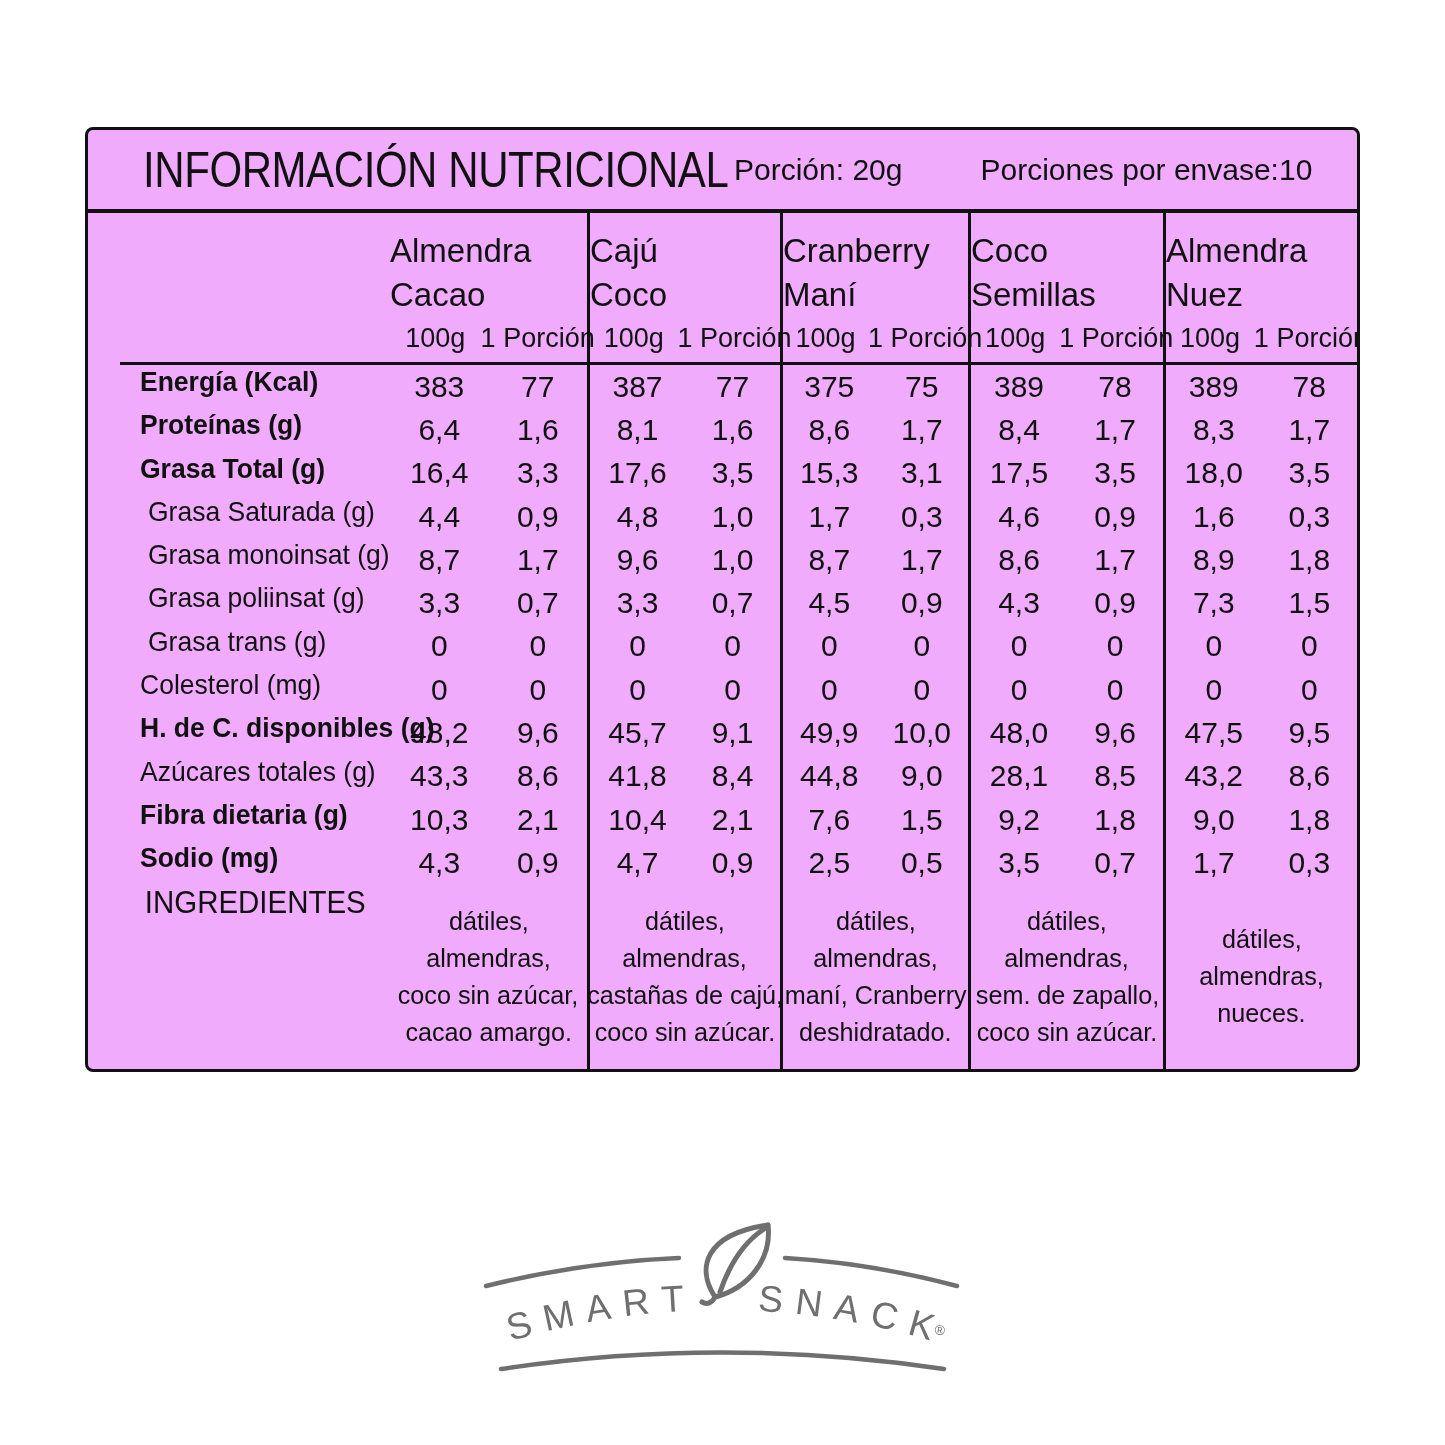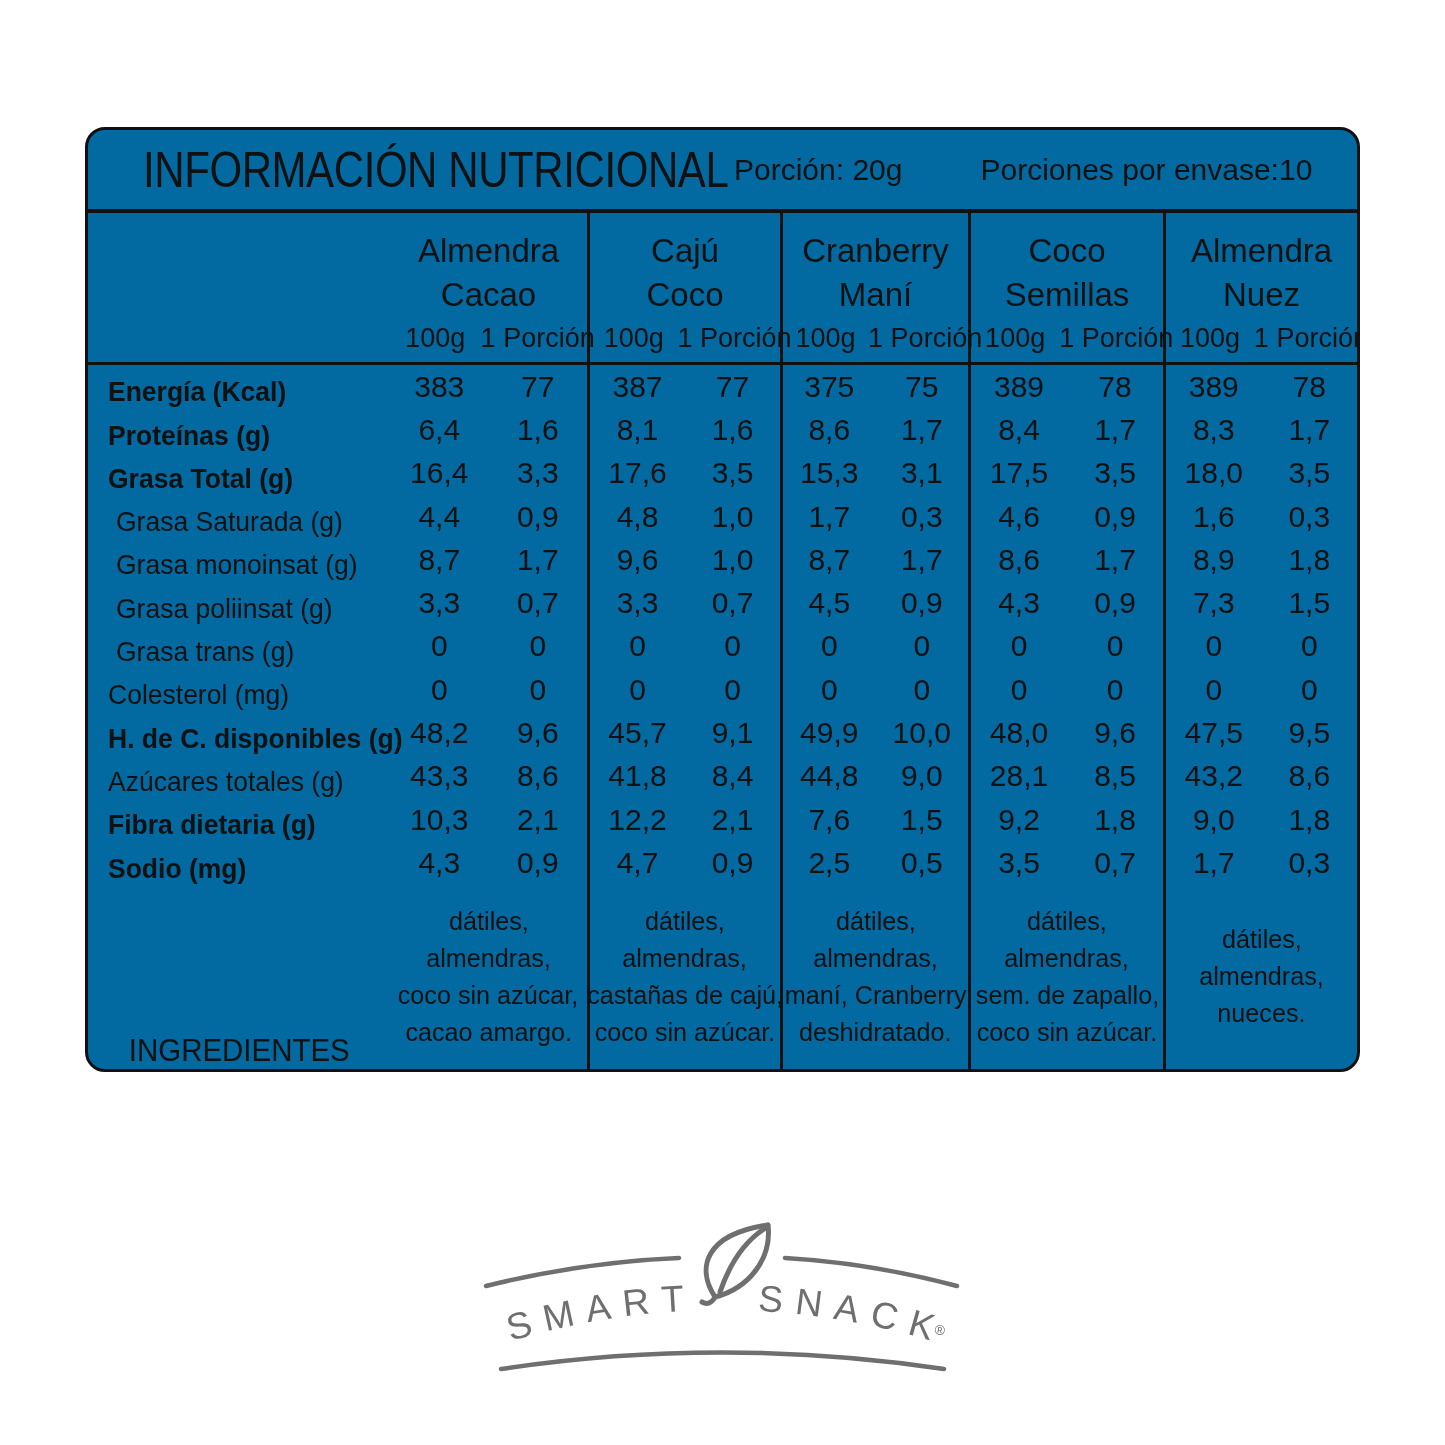--- a/index.html
+++ b/index.html
@@ -4,22 +4,22 @@
 <style>
   html,body{margin:0;padding:0;}
   body{
     width:1445px;height:1445px;position:relative;background:#ffffff;
     font-family:"Liberation Sans",sans-serif;color:#111;
     -webkit-font-smoothing:antialiased;
   }
   
   .panel{
     position:absolute;left:85px;top:127px;width:1275px;height:945px;
-    border:3px solid #111;border-radius:20px;box-sizing:border-box;
-    display:flex;flex-direction:column;overflow:hidden;background:#0369a1;
+    border:3px solid #111;border-radius:8px;box-sizing:border-box;
+    display:flex;flex-direction:column;overflow:hidden;background:#f0abfc;
   }
   .trow{flex:0 0 79px;display:flex;align-items:center;border-bottom:4px solid #111;}
   .title-outer{margin-left:55px;width:505px;flex:0 0 auto;}
   .title-inner{
     display:inline-block;white-space:nowrap;font-size:50px;letter-spacing:-.5px;
     transform:scaleX(.84);transform-origin:0 50%;
   }
   .portion{margin-left:86px;font-size:30px;white-space:nowrap;}
   .pper{margin-left:78px;font-size:30px;white-space:nowrap;}
 
@@ -30,25 +30,25 @@
   }
   .cell{box-sizing:border-box;min-width:0;}
   .sep{border-left:3px solid #111;}
   .hcell{border-bottom:3px solid #111;}
   .grp{display:flex;align-items:center;font-size:30px;}
   .half{width:50%;text-align:center;}
   .hcell.grp{
     flex-direction:column;justify-content:space-between;align-items:stretch;
     padding-top:16px;padding-bottom:8px;
   }
-  .pnames{text-align:center;font-size:33px;line-height:44px;}
+  .pnames{font-size:33px;line-height:44px;}
   .subhead{display:flex;font-size:27px;}
   .sub1{width:46%;text-align:center;}
   .sub2{width:54%;text-align:center;white-space:nowrap;}
-  .lab{display:flex;align-items:flex-end;padding-left:20px;font-size:28.5px;}
+  .lab{display:flex;align-items:flex-start;padding-left:20px;font-size:28.5px;margin-left:32px;}
   .lab.b{font-weight:bold;}
   .lab.ind{padding-left:28px;}
   .labtxt{white-space:nowrap;display:inline-block;transform:scaleX(.93);transform-origin:0 50%;}
   .ingl{justify-content:center;padding-left:0;}
   .ingltxt{font-size:31px;display:inline-block;transform:scaleX(.95);white-space:nowrap;}
   .ing{flex-direction:column;justify-content:center;font-size:26.5px;line-height:37px;}
   .ingline{white-space:nowrap;display:block;transform:scaleX(.95);transform-origin:50% 50%;text-align:center;}
 
   
   .logo{position:absolute;left:483px;top:1212px;width:477px;height:163px;}
@@ -349,21 +349,21 @@
         <span class="half">8,6</span>
       </div>
       <div class="cell lab b">
         <span class="labtxt">Fibra dietaria (g)</span>
       </div>
       <div class="cell grp">
         <span class="half">10,3</span>
         <span class="half">2,1</span>
       </div>
       <div class="cell grp sep">
-        <span class="half">12,2</span>
+        <span class="half">10,4</span>
         <span class="half">2,1</span>
       </div>
       <div class="cell grp sep">
         <span class="half">7,6</span>
         <span class="half">1,5</span>
       </div>
       <div class="cell grp sep">
         <span class="half">9,2</span>
         <span class="half">1,8</span>
       </div>

